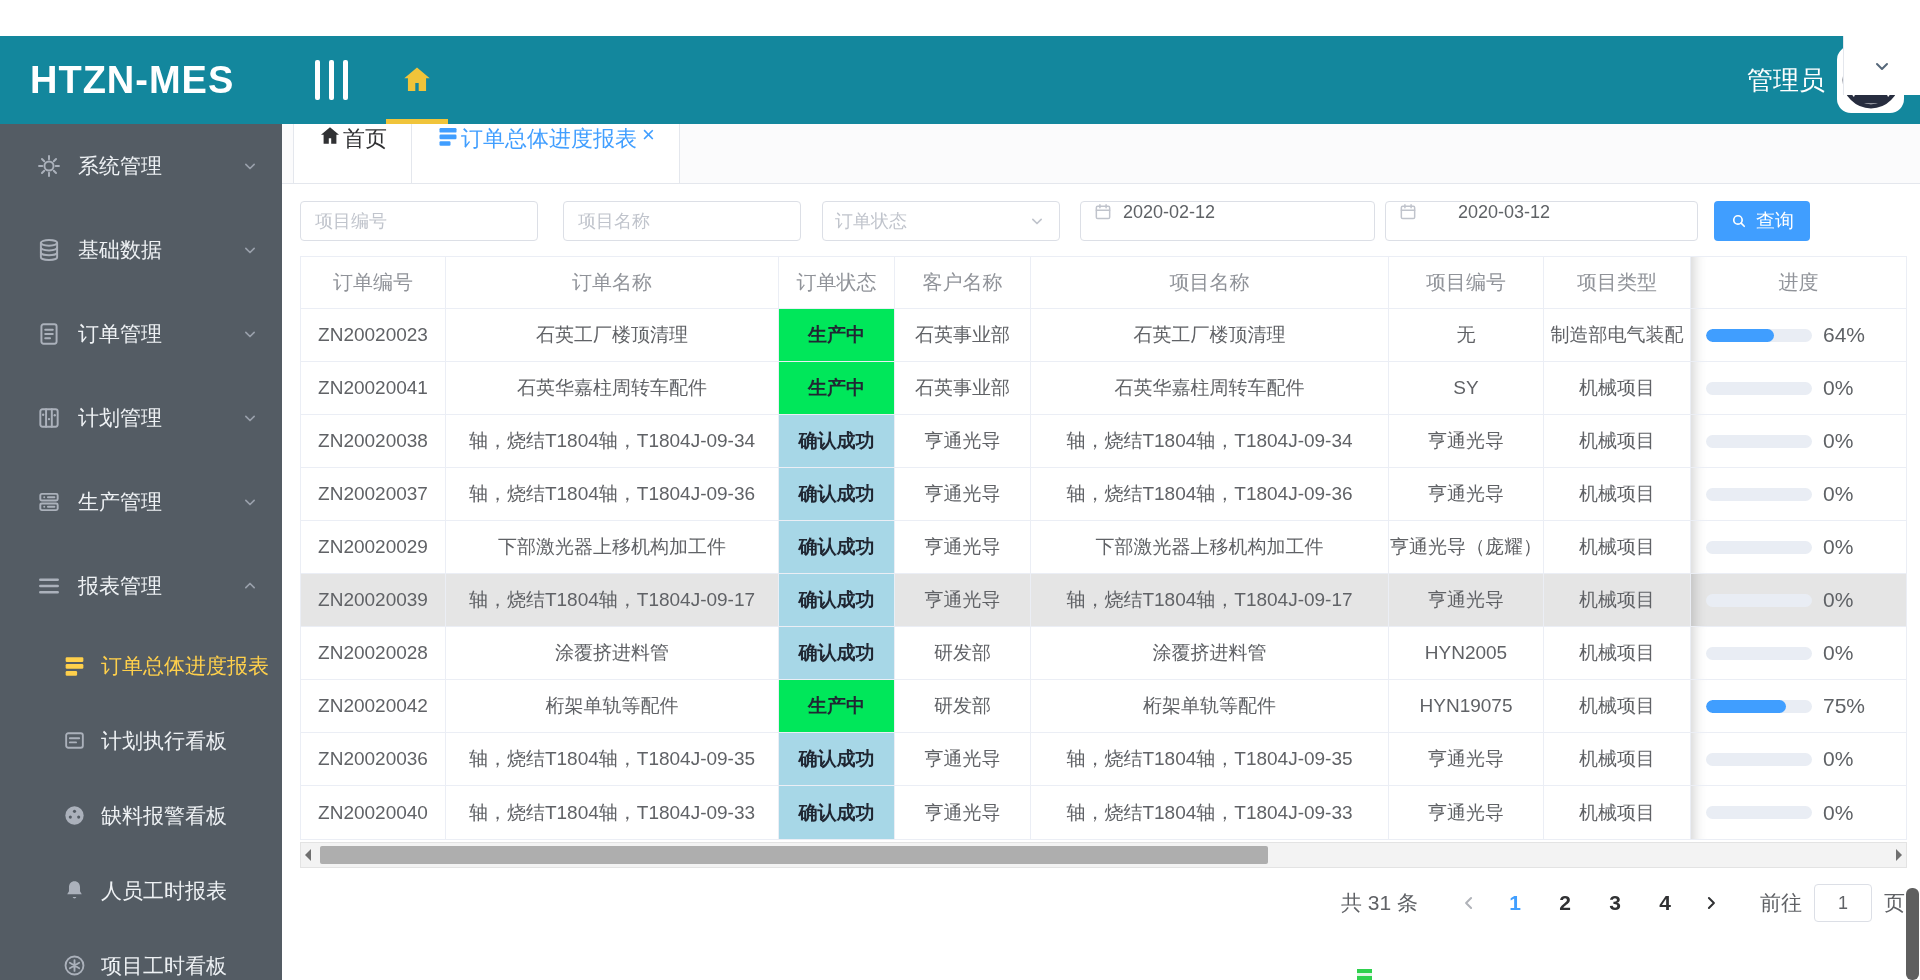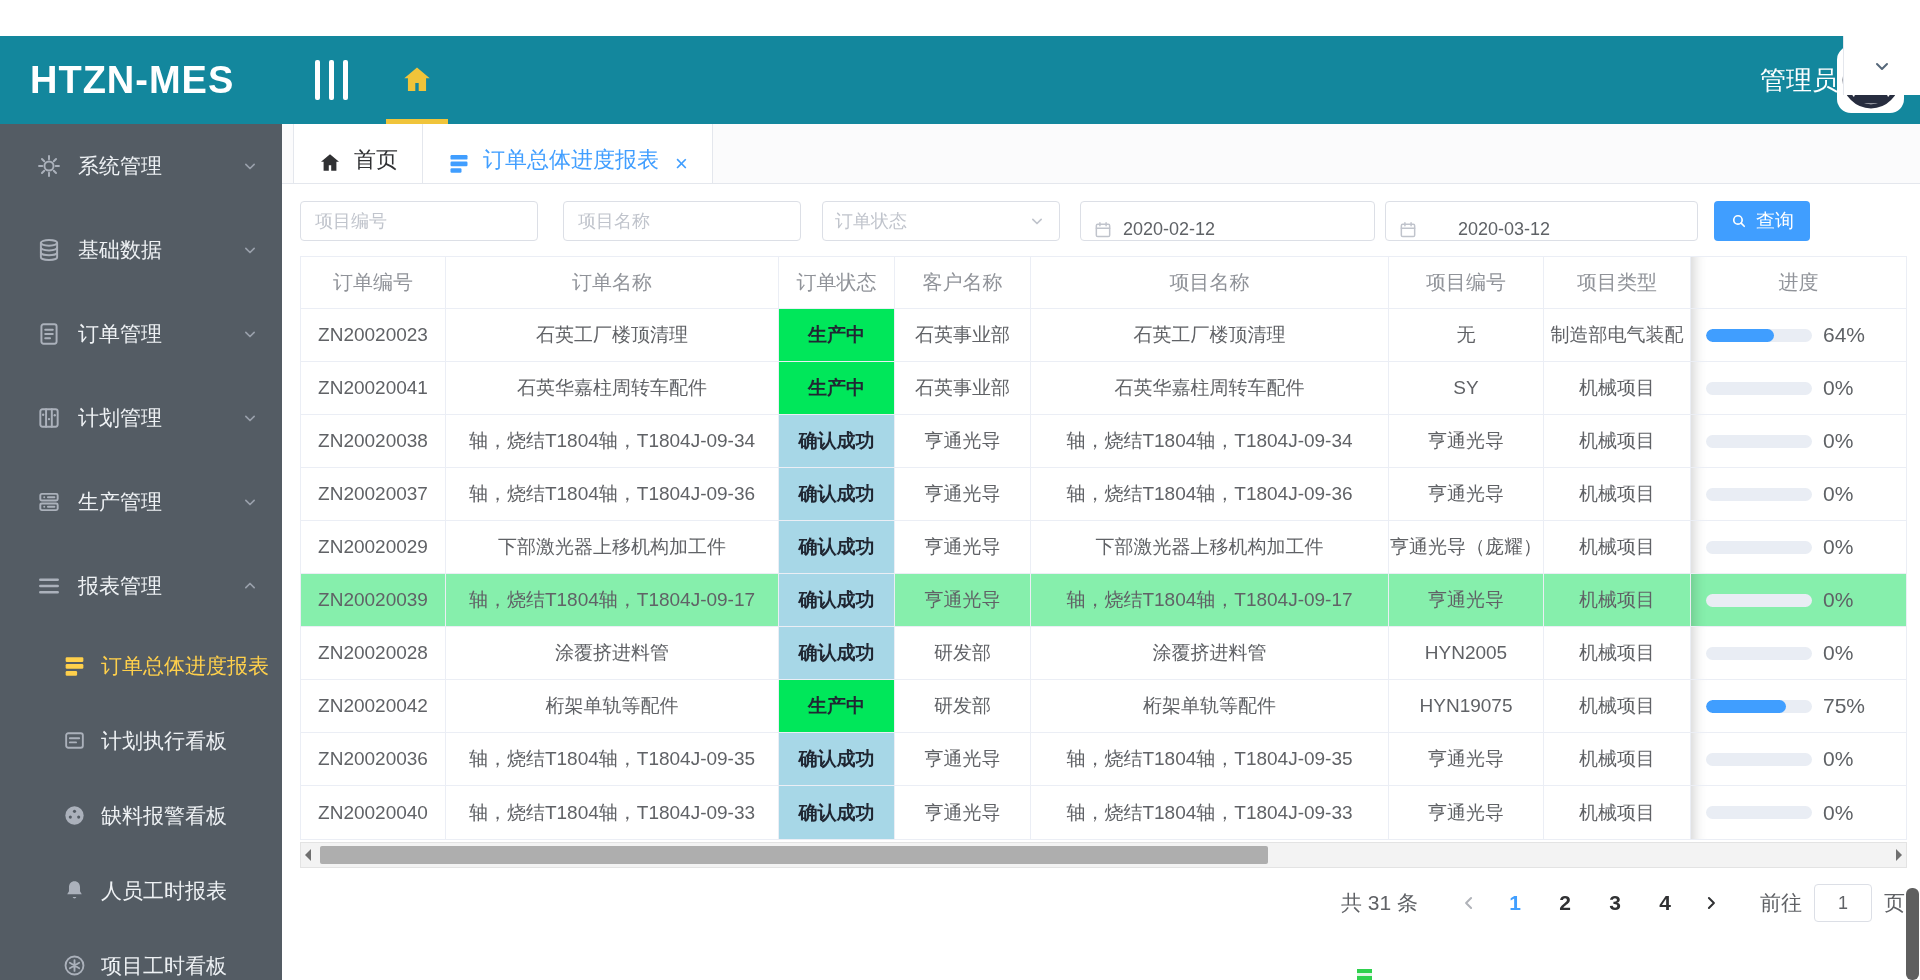--- a/index.html
+++ b/index.html
@@ -27,31 +27,31 @@
   .sub-item.active .mi{color:#ffd04b;}
 
   
   .header{position:absolute;left:282px;top:0;right:0;height:88px;background:#13879d;}
   .collapse{position:absolute;left:33px;top:24px;display:flex;gap:9px;cursor:pointer;}
   .collapse i{width:5px;height:40px;background:#fff;border-radius:2px;display:block;}
   .home-btn{position:absolute;left:102px;top:0;width:66px;height:88px;display:flex;
             align-items:center;justify-content:center;color:#f0c43a;cursor:pointer;}
   .home-btn .icn{width:34px;height:34px;}
   .home-btn:after{content:"";position:absolute;left:2px;right:2px;bottom:0;height:5px;background:#f0c43a;}
-  .user-name{position:absolute;right:82px;top:0;height:88px;display:flex;align-items:center;
+  .user-name{position:absolute;right:95px;top:0;height:88px;display:flex;align-items:center;
              color:#fff;font-size:26px;}
   .avatar{position:absolute;right:16px;top:10px;width:67px;height:67px;background:#fff;
           border-radius:14px;display:flex;align-items:center;justify-content:center;cursor:pointer;}
   .avatar svg{width:62px;height:62px;}
 
   
   .tabbar{position:absolute;left:282px;top:88px;right:0;height:60px;background:#fbfbfc;
           border-bottom:1px solid #e4e7ed;display:flex;padding-left:11px;box-sizing:border-box;}
-  .tab{height:100%;display:flex;align-items:flex-end;padding:8px 24px;background:#fff;
-       border-right:1px solid #e4e7ed;font-size:22px;color:#303133;gap:12px;cursor:pointer;box-sizing:border-box;}
+  .tab{height:100%;display:flex;align-items:flex-start;padding:0 24px;background:#fff;
+       border-right:1px solid #e4e7ed;font-size:22px;color:#303133;gap:1px;cursor:pointer;box-sizing:border-box;}
   .tab:first-child{border-left:1px solid #e4e7ed;}
   .tab.active{color:#409eff;}
   .tab .icn{width:24px;height:24px;}
   .tab .close{font-size:22px;margin-left:4px;line-height:1;}
   .tab-chevron{position:absolute;right:0;top:0;width:76px;height:59px;background:#fff;
                border-left:1px solid #e4e7ed;display:flex;align-items:center;justify-content:center;
                color:#56687a;cursor:pointer;}
   .tab-chevron .icn{width:24px;height:24px;}
 
   
@@ -59,40 +59,40 @@
 
   .filter-row{position:absolute;top:16px;left:0;right:0;height:40px;}
   .f-abs{position:absolute;top:0;height:40px;box-sizing:border-box;}
   .f-input{border:1px solid #dcdfe6;border-radius:4px;font-size:18px;color:#606266;
            padding:0 14px;outline:none;background:#fff;}
   .f-input::placeholder{color:#c0c4cc;}
   .f-select{border:1px solid #dcdfe6;border-radius:4px;display:flex;align-items:center;
             padding:0 12px;color:#c0c4cc;font-size:18px;cursor:pointer;background:#fff;}
   .f-select .lbl{flex:1;}
   .f-select .icn{width:20px;height:20px;color:#c0c4cc;}
-  .f-date{border:1px solid #dcdfe6;border-radius:4px;display:flex;align-items:flex-end;
+  .f-date{border:1px solid #dcdfe6;border-radius:4px;display:flex;align-items:flex-start;
           padding:0 12px;color:#5f6266;font-size:18px;gap:10px;cursor:pointer;background:#fff;}
   .f-date .icn{width:20px;height:20px;color:#c0c4cc;}
   .f-btn{background:#409eff;border:none;border-radius:4px;color:#fff;display:flex;align-items:center;
          justify-content:center;gap:8px;font-size:19px;cursor:pointer;}
   .f-btn .icn{width:18px;height:18px;color:#fff;}
 
   
   .table{position:absolute;left:18px;top:71px;width:1605px;box-sizing:content-box;
          border:1px solid #ebeef5;}
   .tr{display:grid;grid-template-columns:145px 333px 116px 136px 358px 155px 147px 215px;}
   .th,.td{border-bottom:1px solid #ebeef5;border-right:1px solid #ebeef5;display:flex;
           align-items:center;justify-content:center;overflow:hidden;white-space:nowrap;
           box-sizing:border-box;padding:0 4px;background:#fff;}
   .th{height:52px;color:#909399;font-size:20px;font-weight:500;}
   .td{height:53px;color:#606266;font-size:19px;}
   .tr .th:last-child,.tr .td:last-child{border-right:none;
         box-shadow:inset 16px 0 14px -14px rgba(0,0,0,0.20);}
   .tr:last-child .td{border-bottom:none;}
-  .row.hl .td{background:#86efac;}
+  .row.hl .td{background:#e5e5e5;}
   .td.status{padding:0;}
   .badge{width:100%;height:100%;display:flex;align-items:center;justify-content:center;
          font-weight:bold;color:#202733;font-size:19px;}
   .td.pcell{justify-content:flex-start;padding-left:15px;gap:11px;}
   .pbar{width:106px;height:13px;border-radius:7px;background:#e9edf4;overflow:hidden;display:inline-block;}
   .pfill{height:100%;border-radius:7px;display:block;}
   .plabel{font-size:21px;color:#5f6266;}
 
   
   .hscroll{position:absolute;left:18px;top:657px;width:1607px;height:26px;background:#f3f3f3;

